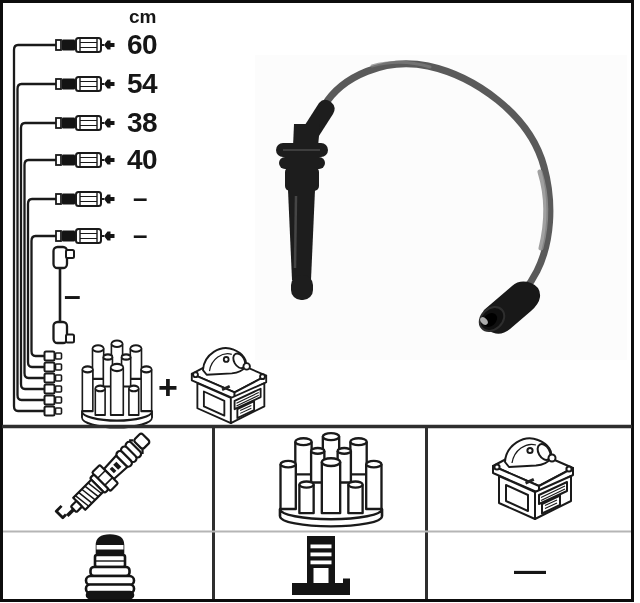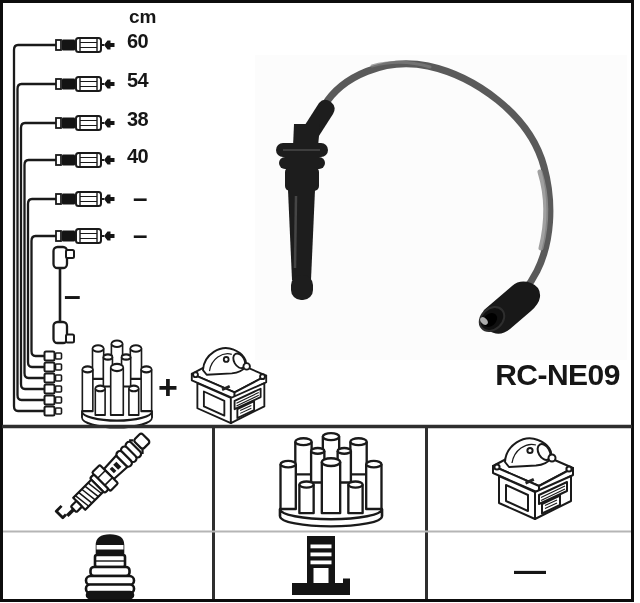--- a/index.html
+++ b/index.html
@@ -1,21 +1,21 @@
 <!DOCTYPE html>
 <html><head>
 <meta charset="utf-8">
 <style>
   html,body{margin:0;padding:0;background:#fff;}
   .page{position:relative;width:640px;height:603px;background:#fff;overflow:hidden;
         font-family:"Liberation Sans",sans-serif;color:#141414;}
   .art{position:absolute;left:0;top:0;}
   .lbl{position:absolute;font-weight:bold;line-height:1;white-space:nowrap;color:#161616;}
   .unit{font-size:19px;left:129px;top:7px;}
-  .num{font-size:20px;left:127px;letter-spacing:-0.5px;}
+  .num{font-size:28px;left:127px;letter-spacing:-0.5px;}
   .wdash{font-size:26px;left:133px;}
   .coildash{font-size:30px;left:64px;top:281px;}
   .plus{font-size:34px;left:158px;top:370px;}
   .model{font-size:30px;right:20px;top:360px;letter-spacing:-0.5px;text-align:right;}
   .stock{font-size:19px;right:20px;top:391px;text-align:right;}
   .tabledash{font-size:32px;left:427px;width:206px;top:554px;text-align:center;}
 </style>
 </head>
 <body>
 
@@ -207,16 +207,15 @@
 
 <div class="lbl unit">cm</div>
 <div class="lbl num" style="top:31px">60</div>
 <div class="lbl num" style="top:70px">54</div>
 <div class="lbl num" style="top:109px">38</div>
 <div class="lbl num" style="top:146px">40</div>
 <div class="lbl wdash" style="top:185px">–</div>
 <div class="lbl wdash" style="top:222px">–</div>
 <div class="lbl coildash">–</div>
 <div class="lbl plus">+</div>
-<div class="lbl model">RC-NE09</div>
 <div class="lbl tabledash">—</div>
 
 </div>
 
 </body></html>

